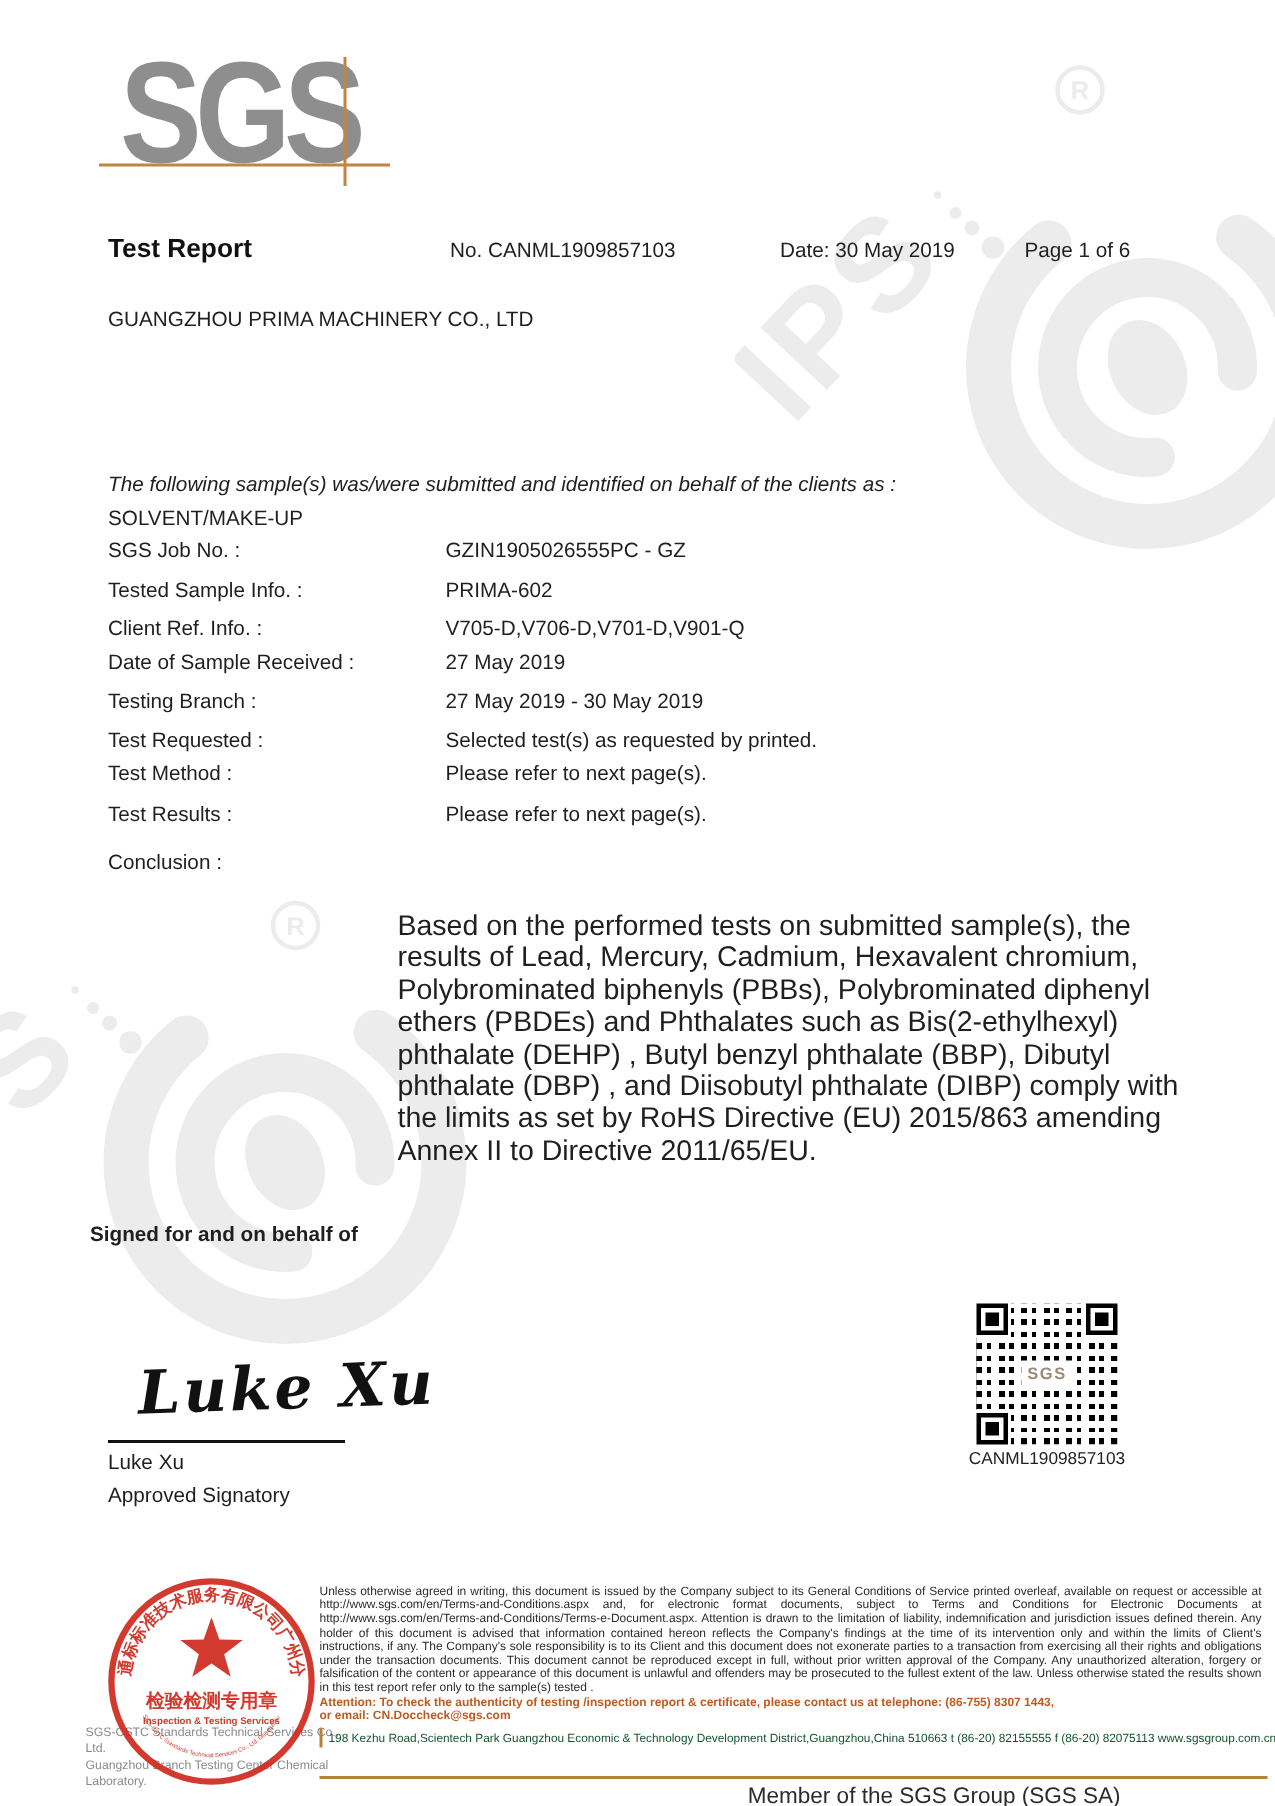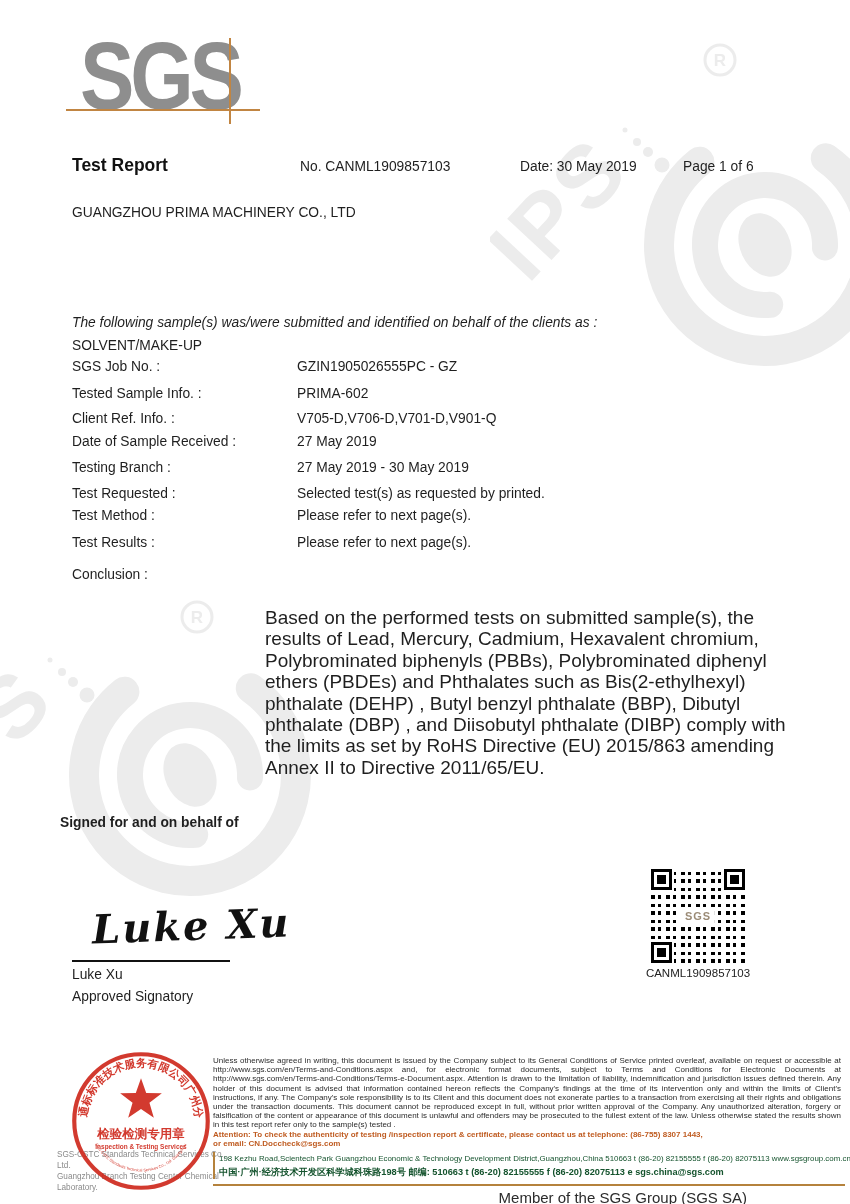--- a/index.html
+++ b/index.html
@@ -189,18 +189,17 @@
   </svg>
 
   <div class="legal">
     <span>Unless otherwise agreed in writing, this document is issued by the Company subject to its General Conditions of Service printed overleaf, available on request or accessible at </span><span class="u">http://www.sgs.com/en/Terms-and-Conditions.aspx</span><span> and, for electronic format documents, subject to Terms and Conditions for Electronic Documents at </span><span class="u">http://www.sgs.com/en/Terms-and-Conditions/Terms-e-Document.aspx</span><span>. Attention is drawn to the limitation of liability, indemnification and jurisdiction issues defined therein. Any holder of this document is advised that information contained hereon reflects the Company's findings at the time of its intervention only and within the limits of Client's instructions, if any. The Company's sole responsibility is to its Client and this document does not exonerate parties to a transaction from exercising all their rights and obligations under the transaction documents. This document cannot be reproduced except in full, without prior written approval of the Company. Any unauthorized alteration, forgery or falsification of the content or appearance of this document is unlawful and offenders may be prosecuted to the fullest extent of the law. Unless otherwise stated the results shown in this test report refer only to the sample(s) tested .</span>
     <div class="attention">Attention: To check the authenticity of testing /inspection report &amp; certificate, please contact us at telephone: (86-755) 8307 1443,</div>
     <div class="attention">or email: CN.Doccheck@sgs.com</div>
   </div>
 
   <div class="addr">
     <div class="en">198 Kezhu Road,Scientech Park Guangzhou Economic &amp; Technology Development District,Guangzhou,China  510663   t (86-20) 82155555   f (86-20) 82075113   www.sgsgroup.com.cn</div>
-    <div class="cn">中国·广州·经济技术开发区科学城科珠路198号        邮编: 510663   t (86-20) 82155555   f (86-20) 82075113   e  sgs.china@sgs.com</div>
   </div>
   <div class="foot-rule"></div>
   <div class="member">Member of the SGS Group (SGS SA)</div>
 
 </div>
 
 </body></html>

